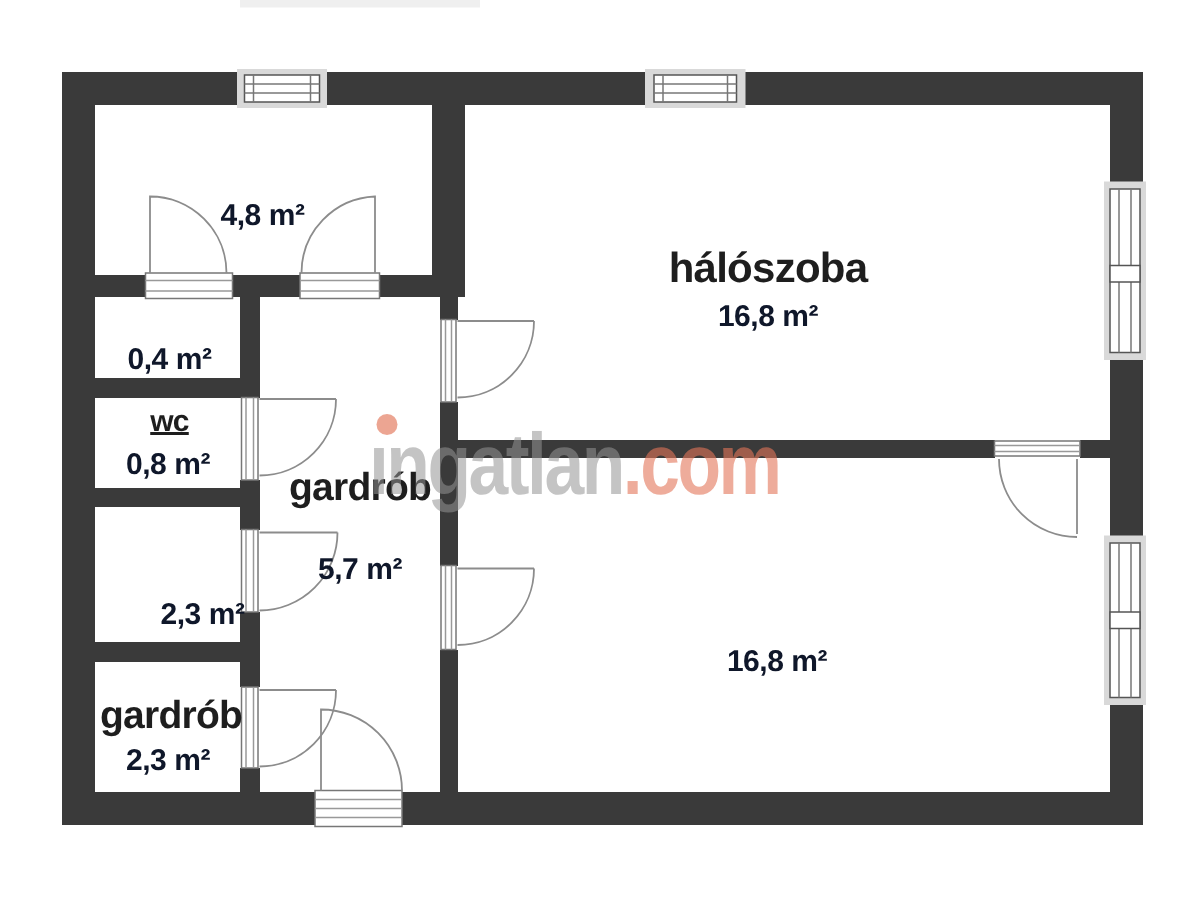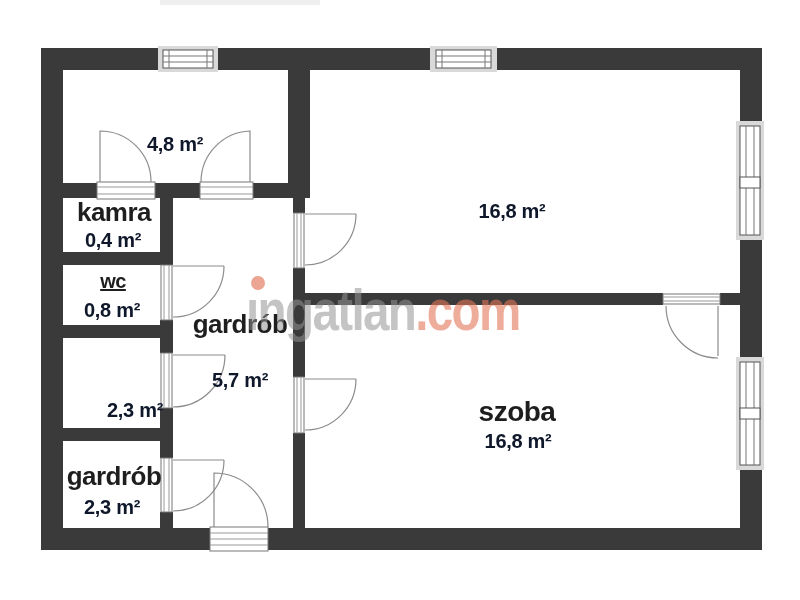--- a/index.html
+++ b/index.html
@@ -160,37 +160,36 @@
       <path d="M 173 460 L 224 460 M 224 460 A 51 51 0 0 1 173 511"></path>
       <path d="M 305 214 L 356 214 M 356 214 A 51 51 0 0 1 305 265"></path>
       <path d="M 305 379 L 356 379 M 356 379 A 51 51 0 0 1 305 430"></path>
       <path d="M 718 306 L 718 356 M 666 306 A 52 52 0 0 0 718 358"></path>
       <path d="M 214 527 L 214 473 A 54 54 0 0 1 268 527"></path>
     </g>
   </svg>
 
   <div class="lbl room-area" style="left:175px;top:144px;font-size:20px;">4,8 m²</div>
 
-  <div class="lbl room-name" style="left:114px;top:212px;font-size:26px;">kamra</div>
   <div class="lbl room-area" style="left:113px;top:240px;font-size:20px;">0,4 m²</div>
 
   <div class="lbl room-name" style="left:113px;top:281px;font-size:20px;text-decoration:underline;">wc</div>
   <div class="lbl room-area" style="left:112px;top:310px;font-size:20px;">0,8 m²</div>
 
   <div class="lbl room-area" style="left:135px;top:410px;font-size:20px;">2,3 m²</div>
 
   <div class="lbl room-name" style="left:114px;top:476px;font-size:26px;">gardrób</div>
   <div class="lbl room-area" style="left:112px;top:507px;font-size:20px;">2,3 m²</div>
 
   <div class="lbl room-name" style="left:240px;top:324px;font-size:26px;">gardrób</div>
   <div class="lbl room-area" style="left:240px;top:355px;font-size:20px;margin-top:25px;">5,7 m²</div>
 
+  <div class="lbl room-name" style="left:512px;top:179px;font-size:28px;">hálószoba</div>
   <div class="lbl room-area" style="left:512px;top:211px;font-size:20px;">16,8 m²</div>
 
-  <div class="lbl room-name" style="left:517px;top:412px;font-size:28px;">szoba</div>
   <div class="lbl room-area" style="left:518px;top:441px;font-size:20px;">16,8 m²</div>
 
   <div class="watermark">
     <span class="wm-gray">ıngatlan</span><span class="wm-accent">.com</span>
   </div>
   <div class="wm-dot"></div>
 
 </div>
 
 </body></html>

